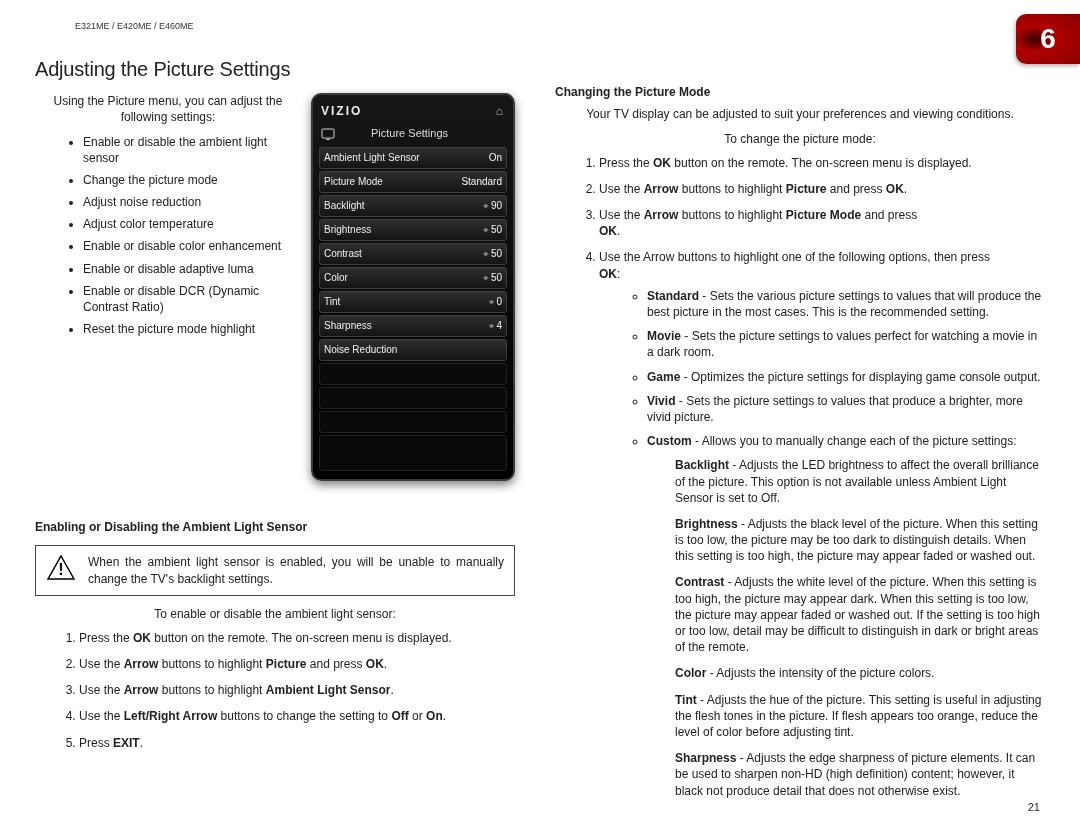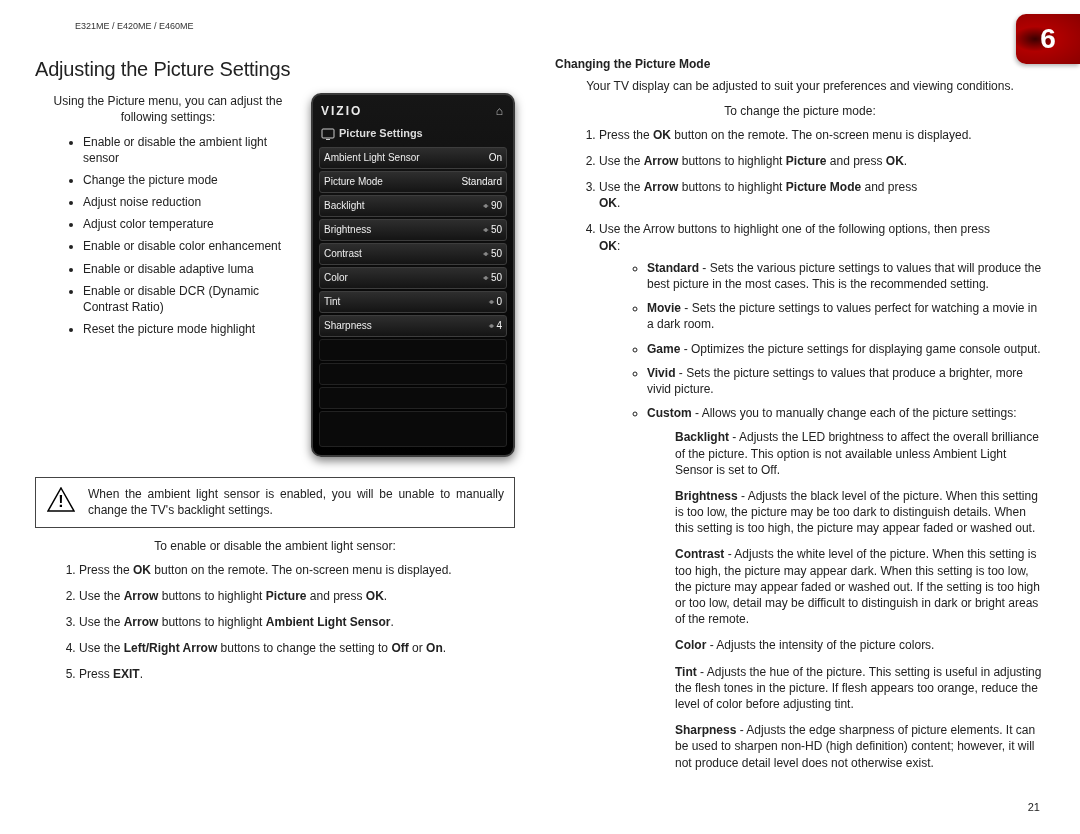--- a/index.html
+++ b/index.html
@@ -63,21 +63,21 @@
   p { margin: 0 0 8px 0; text-align: center; }
   ul.bullets {
     margin: 4px 0 10px 0;
     padding-left: 48px;
   }
   ul.bullets li {
     margin-bottom: 6px;
   }
   .subhead {
     font-weight: bold;
-    margin-top: 0;
+    margin-top: 28px;
     margin-bottom: 6px;
     font-size: 12px;
   }
   .justify { text-align: justify; }
   .warning-box {
     border: 1px solid #444;
     padding: 8px 10px 8px 10px;
     margin: 10px 0;
     display: flex;
     align-items: center;
@@ -141,21 +141,22 @@
   }
   .osd-home {
     color: #bbb;
     font-size: 12px;
   }
   .osd-title-row {
     display: flex;
     align-items: center;
     padding: 3px 4px 4px 4px;
     font-size: 11px;
-    font-weight: bold;
+    font-weight: normal;
+    gap: 32px;
   }
   .osd-title-icon {
     width: 14px; height: 14px;
     display: inline-block;
     margin-right: 4px;
   }
   .osd-row {
     display: flex;
     align-items: center;
     justify-content: space-between;
@@ -248,39 +249,44 @@
           <div class="osd-row">
               <span class="label">Tint</span>
               <span class="arrows">◂▸</span>
               <span class="value">0</span>
             </div>
           <div class="osd-row">
               <span class="label">Sharpness</span>
               <span class="arrows">◂▸</span>
               <span class="value">4</span>
             </div>
+          <div class="osd-row">
+              <span class="label">Noise Reduction</span>
+              <span class="value"></span>
+            </div>
           <div class="osd-row placeholder"></div>
           <div class="osd-row placeholder"></div>
           <div class="osd-row placeholder"></div>
           <div class="osd-row placeholder tall"></div>
         </div>
 
         <p>Using the Picture menu, you can adjust the following settings:</p>
         <ul class="bullets">
           <li>Enable or disable the ambient light sensor</li>
           <li>Change the picture mode</li>
           <li>Adjust noise reduction</li>
           <li>Adjust color temperature</li>
           <li>Enable or disable color enhancement</li>
           <li>Enable or disable adaptive luma</li>
           <li>Enable or disable DCR (Dynamic Contrast Ratio)</li>
           <li>Reset the picture mode highlight</li>
         </ul>
       </div>
 
+      <div class="subhead">Enabling or Disabling the Ambient Light Sensor</div>
 
       <div class="warning-box">
         <div class="warning-icon">
           <svg width="28" height="26" viewBox="0 0 28 26">
               <polygon points="14,1 27,24 1,24" fill="none" stroke="#000" stroke-width="1.5"></polygon>
               <text x="14" y="20" text-anchor="middle" font-size="16" font-family="Arial" font-weight="bold">!</text>
             </svg>
         </div>
         <div class="warning-text">When the ambient light sensor is enabled, you will be unable to manually change the TV's backlight settings.</div>
       </div>
@@ -309,20 +315,20 @@
             <li><b>Movie</b><span> - Sets the picture settings to values perfect for watching a movie in a dark room.</span></li>
             <li><b>Game</b><span> - Optimizes the picture settings for displaying game console output.</span></li>
             <li><b>Vivid</b><span> - Sets the picture settings to values that produce a brighter, more vivid picture.</span></li>
             <li><b>Custom</b><span> - Allows you to manually change each of the picture settings:</span></li>
           </ul>
           <div class="custom-sub"><b>Backlight</b><span> - Adjusts the LED brightness to affect the overall brilliance of the picture. This option is not available unless Ambient Light Sensor is set to Off.</span></div>
           <div class="custom-sub"><b>Brightness</b><span> - Adjusts the black level of the picture. When this setting is too low, the picture may be too dark to distinguish details. When this setting is too high, the picture may appear faded or washed out.</span></div>
           <div class="custom-sub"><b>Contrast</b><span> - Adjusts the white level of the picture. When this setting is too high, the picture may appear dark. When this setting is too low, the picture may appear faded or washed out. If the setting is too high or too low, detail may be difficult to distinguish in dark or bright areas of the remote.</span></div>
           <div class="custom-sub"><b>Color</b><span> - Adjusts the intensity of the picture colors.</span></div>
           <div class="custom-sub"><b>Tint</b><span> - Adjusts the hue of the picture. This setting is useful in adjusting the flesh tones in the picture. If flesh appears too orange, reduce the level of color before adjusting tint.</span></div>
-          <div class="custom-sub"><b>Sharpness</b><span> - Adjusts the edge sharpness of picture elements. It can be used to sharpen non-HD (high definition) content; however, it will not produce detail level does not otherwise exist.</span></div>
+          <div class="custom-sub"><b>Sharpness</b><span> - Adjusts the edge sharpness of picture elements. It can be used to sharpen non-HD (high definition) content; however, it black not produce detail that does not otherwise exist.</span></div>
         </li>
       </ol>
     </div>
   </div>
 
   <div class="page-num">21</div>
 </div>
 
 </body></html>

